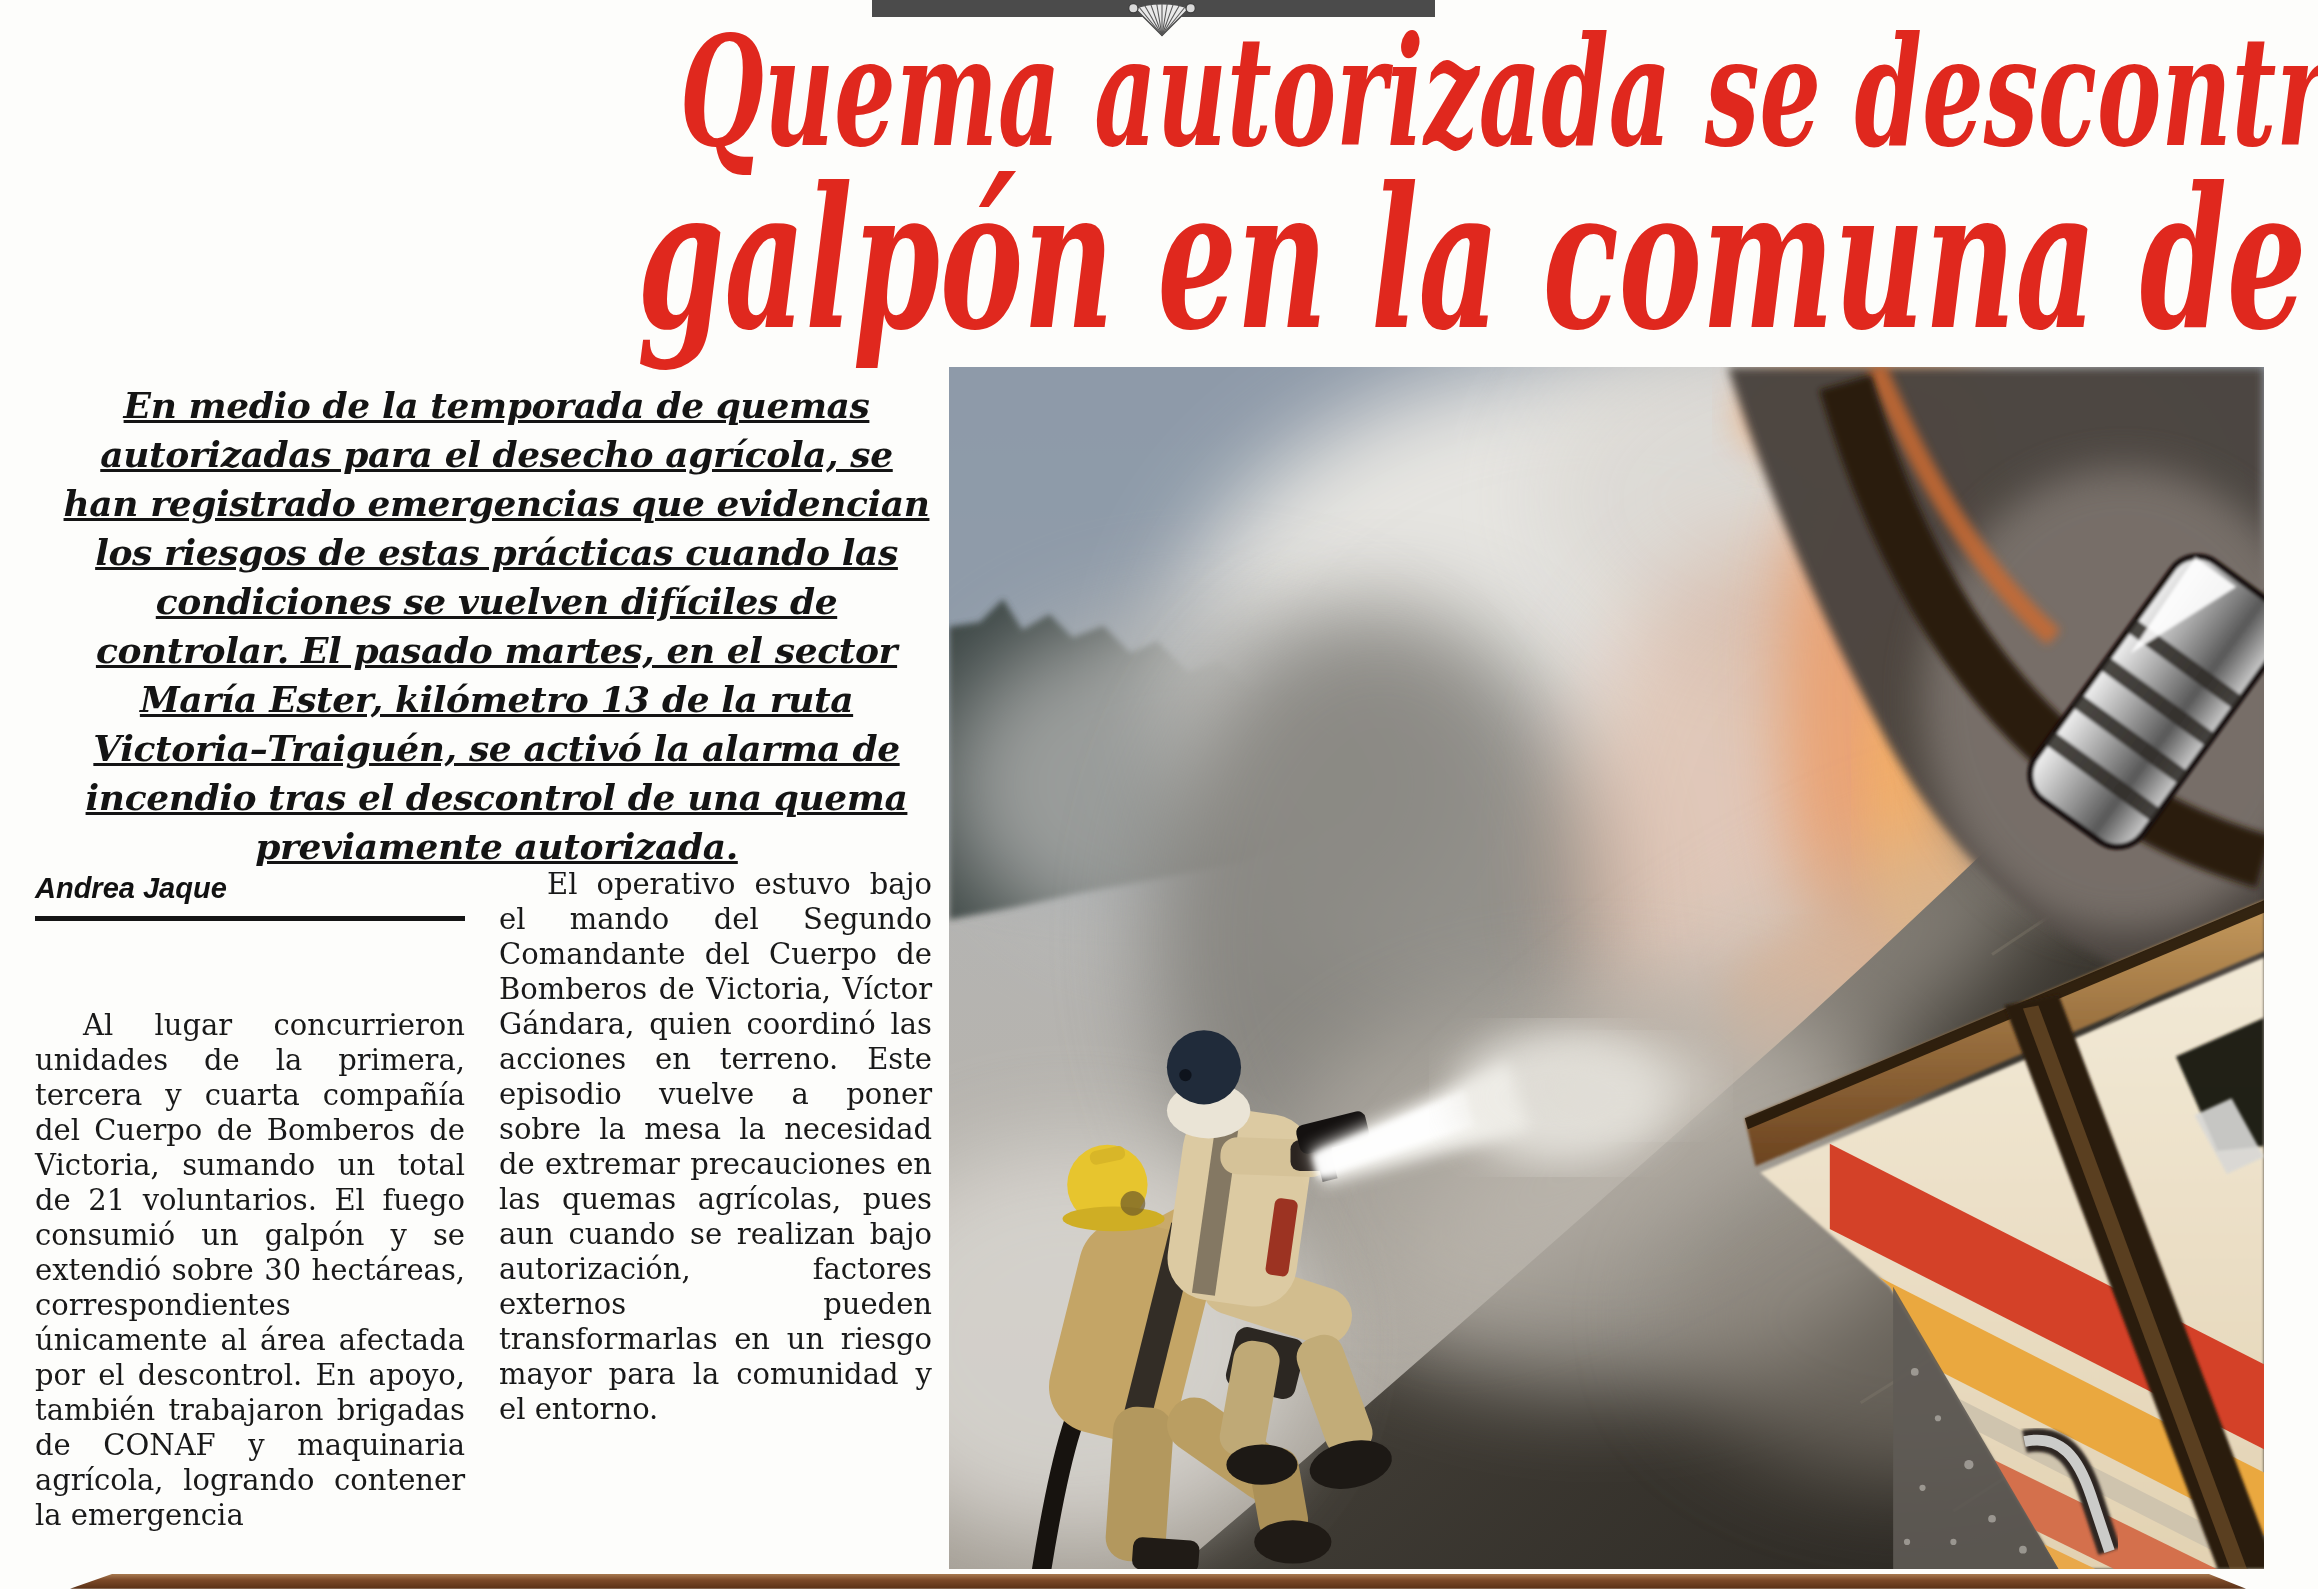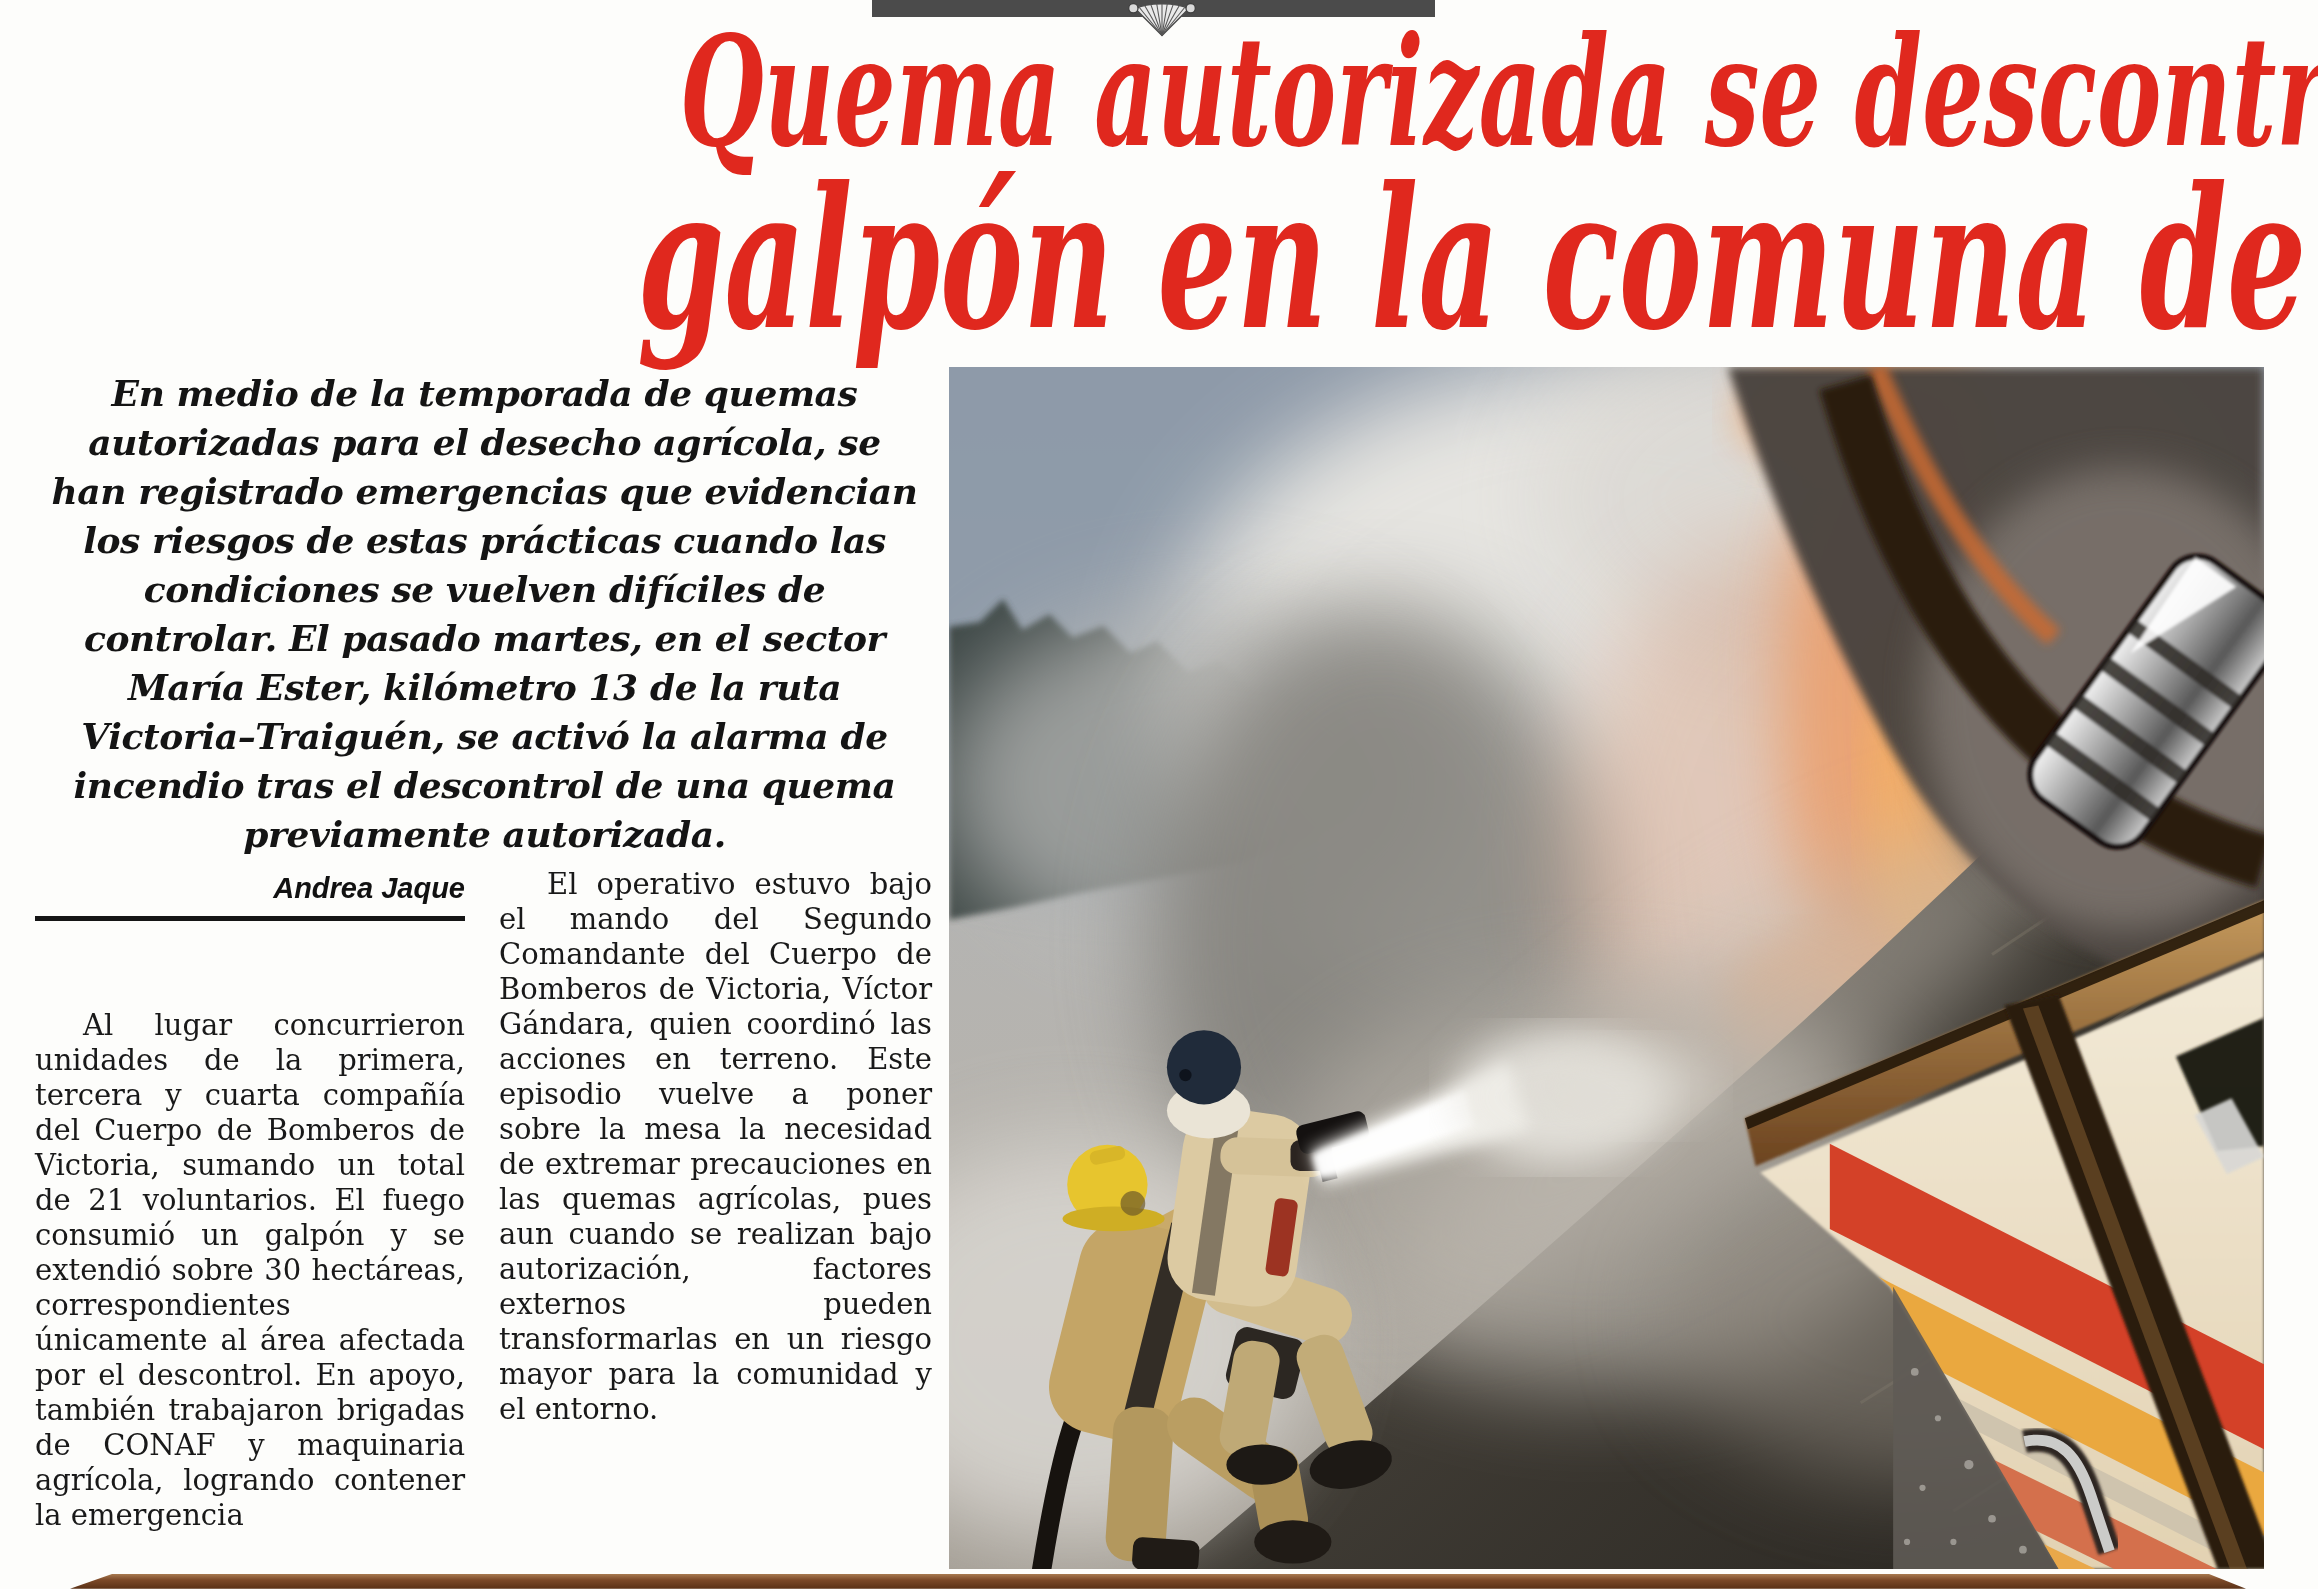--- a/index.html
+++ b/index.html
@@ -25,28 +25,29 @@
     font-family:"DejaVu Serif", serif;
   }
   .hl-inner{display:inline-block;white-space:nowrap;transform:scaleX(0.64);transform-origin:50% 0;}
   .hl1{top:17px;font-size:151px;}
   .hl2{top:161px;font-size:195px;}
   
   .lede{
     position:absolute;left:48px;top:369px;width:873px;
     font-size:36px;line-height:49px;letter-spacing:-0.4px;
     font-weight:700;font-style:italic;text-align:center;color:#141414;
-    margin:0;
+    margin:12px;
+    text-decoration:underline;
   }
   
   .col{position:absolute;color:#191919;}
   .col1{left:35px;top:872px;width:430px;}
   .col2{left:499px;top:867px;width:433px;}
   .byline-block{
-    width:100%;text-align:right;
+    width:100%;text-align:left;
     border-bottom:5.4px solid #151515;
     padding-bottom:10.8px;
   }
   .byline{
     font-family:"Liberation Sans", sans-serif;
     font-weight:700;font-style:italic;font-size:29px;color:#111;
   }
   .bodytext{
     font-size:29px;line-height:35px;text-align:justify;margin:0;
   }

